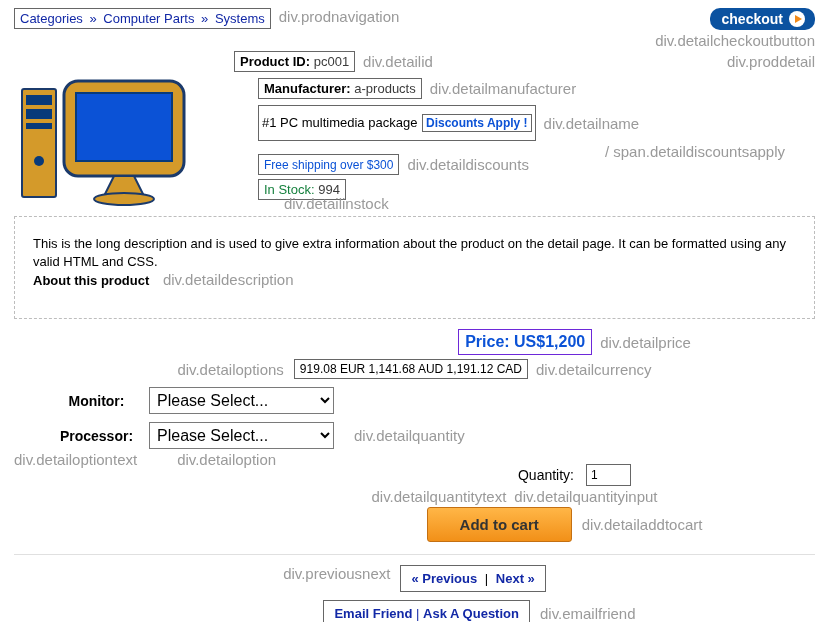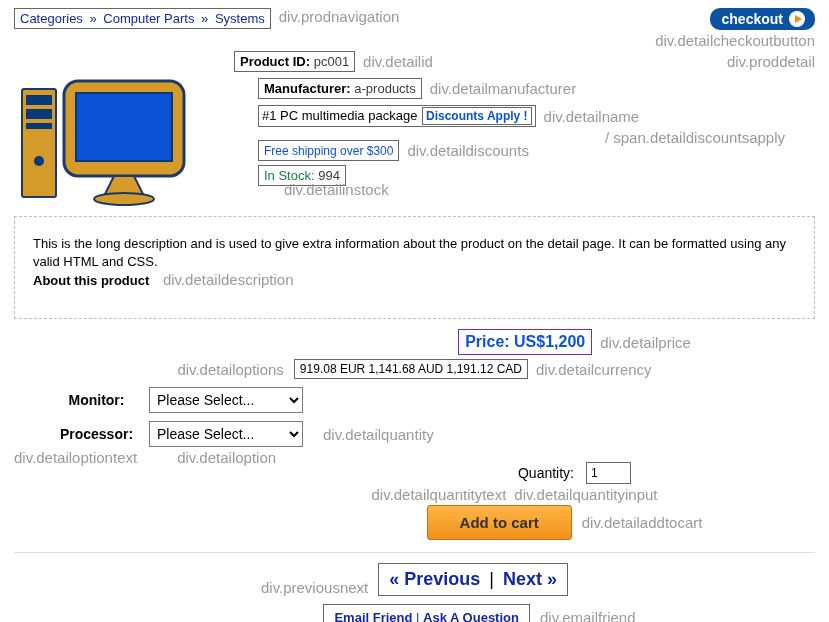--- a/index.html
+++ b/index.html
@@ -10,24 +10,24 @@
 a.navlink { color: #1228a6; text-decoration: none; }
 .bcsep { color: #1228a6; margin: 0 3px; }
 .checkout-btn { background: #0b52a0; color: #fff; border-radius: 10px; padding: 3px 10px 3px 12px; display: inline-flex; align-items: center; font-weight: bold; font-size: 14px; gap: 6px; }
 .checkout-btn .circ { width: 16px; height: 16px; border-radius: 50%; background: #fff; display: inline-flex; align-items: center; justify-content: center; }
 .checkout-btn .tri { width: 0; height: 0; border-left: 7px solid #f28a1a; border-top: 4px solid transparent; border-bottom: 4px solid transparent; margin-left: 2px; }
 .label-b { font-weight: bold; }
 .greytext { color: #3b3b3b; }
 .bluetext { color: #0b52d6; font-weight: bold; }
 .desc-box { border: 1px dashed #bdbdbd; padding: 10px 18px 20px 18px; margin: 6px 0 10px 0; }
 .desc-title { font-weight: bold; display: inline-block; margin-bottom: 10px; }
-select { font-size: 14px; padding: 3px; width: 154px; border: 1px solid #7a7a7a; background: #fff; }
+select { font-size: 16px; padding: 3px; width: 185px; border: 1px solid #7a7a7a; background: #fff; }
 input.qty { width: 45px; border: 1px solid #666; padding: 3px 4px; font-size: 12px; }
 .addcart { background: linear-gradient(#ffb647,#f29018); border: 1px solid #c47012; color: #333; font-weight: bold; font-size: 15px; padding: 8px 32px; border-radius: 3px; }
-.prevnext { border: 1px solid #666; padding: 5px 10px; font-size: 18px; }
+.prevnext { border: 1px solid #666; padding: 5px 10px; font-size: 13px; }
 .prevnext a { color: #1228a6; text-decoration: none; }
 .prevnext .sep { color: #000; margin: 0 4px; }
 .emailbox { border: 1px solid #666; padding: 5px 10px; font-size: 13px; }
 .emailbox a { color: #1228a6; text-decoration: none; font-weight: bold; }
 .price-box { border: 1px solid #6d28d9; padding: 3px 6px; font-size: 16px; }
 .curr-box { border: 1px solid #666; padding: 2px 5px; font-size: 12px; }
 .opt-label { font-weight: bold; font-size: 14px; text-align: center; }
 </style>
 </head>
 <body>
@@ -89,21 +89,21 @@
 
       <div style="display:flex; align-items:center; margin-left:24px; margin-bottom:6px;">
         <div class="bordered">
           <span class="label-b">Manufacturer:</span>
           <span class="greytext">a-products</span>
         </div>
         <span class="annot" style="margin-left:8px;">div.detailmanufacturer</span>
       </div>
 
       <div style="display:flex; align-items:center; margin-left:24px; margin-bottom:2px;">
-        <div class="bordered" style="padding:1px 3px;">
+        <div class="bordered" style="padding:8px 3px;">
           <span>#1 PC multimedia package</span>
           <span class="bluetext bordered" style="font-size:12px; padding:1px 3px; margin-left:1px;">Discounts Apply !</span>
         </div>
         <span class="annot" style="margin-left:8px;">div.detailname</span>
       </div>
       <div style="text-align:right; padding-right:30px;">
         <span class="annot">/ span.detaildiscountsapply</span>
       </div>
 
       <div style="display:flex; align-items:center; margin-left:24px; margin-top:-6px; margin-bottom:4px;">
@@ -177,21 +177,21 @@
   </div>
 
   <div style="display:flex; align-items:center; justify-content:center; margin-top:2px;">
     <div style="width:300px;"></div>
     <button class="addcart">Add to cart</button>
     <span class="annot" style="margin-left:10px;">div.detailaddtocart</span>
   </div>
 
   <hr style="border:0; border-top:1px solid #e0e0e0; margin:12px 0 10px 0;">
 
-  <div style="display:flex; align-items:flex-end; justify-content:center;">
+  <div style="display:flex; align-items:flex-start; justify-content:center;">
     <span class="annot" style="margin-right:10px;">div.previousnext</span>
     <div class="prevnext">
       <a style="font-weight:bold;">« Previous</a>
       <span class="sep">|</span>
       <a style="font-weight:bold;">Next »</a>
     </div>
   </div>
 
   <div style="display:flex; align-items:center; justify-content:center; margin-top:8px;">
     <div style="width:130px;"></div>

